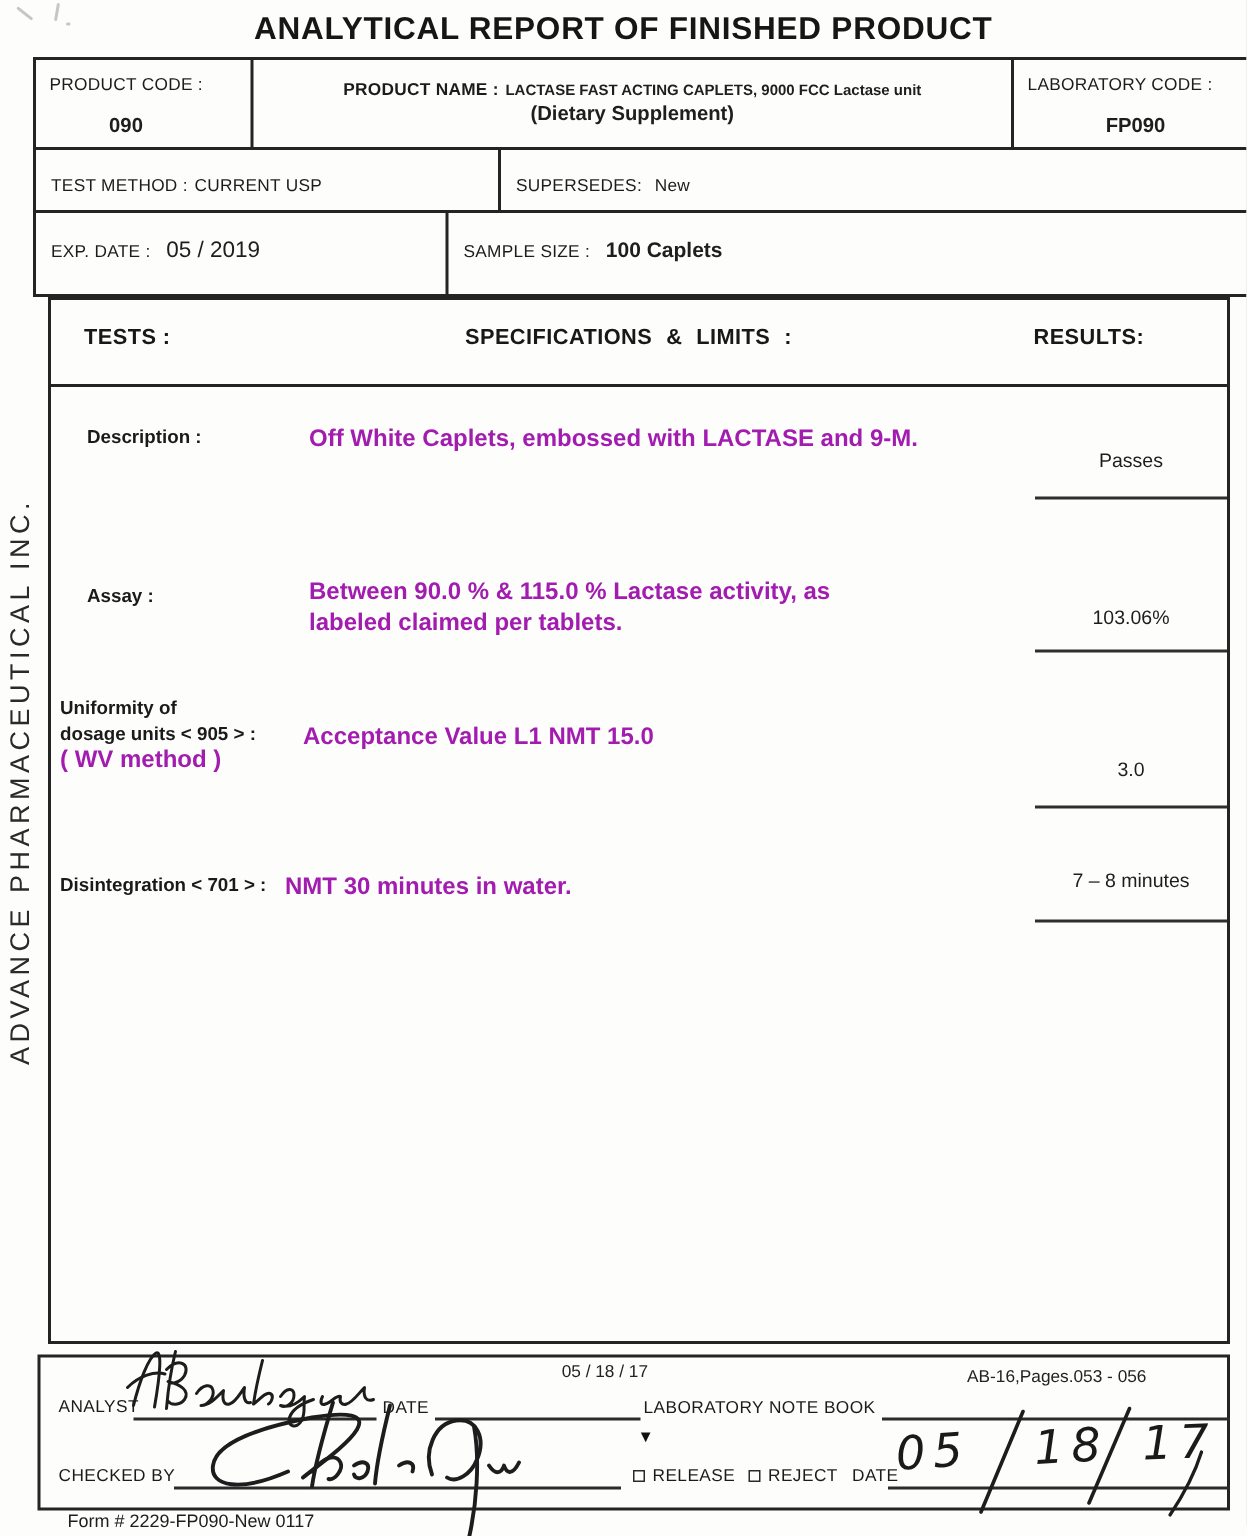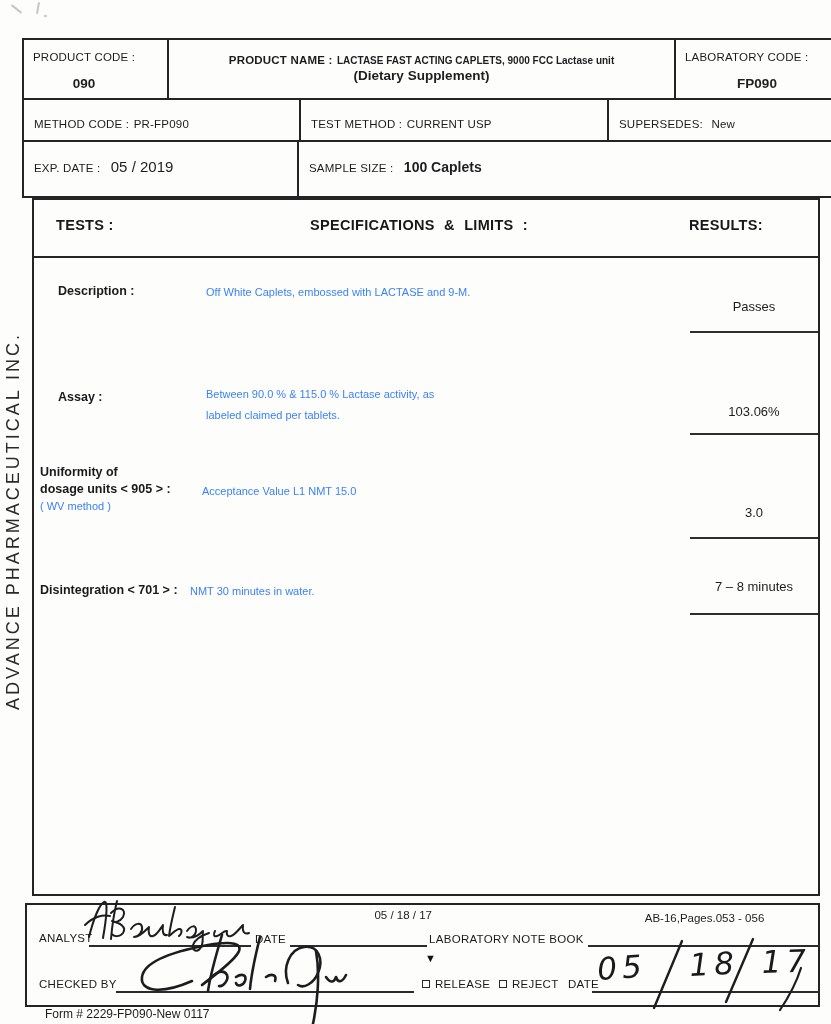--- a/index.html
+++ b/index.html
@@ -20,21 +20,21 @@
   .trow + .trow{border-top:2px solid #242424;}
   .tcell{position:relative;box-sizing:border-box;flex:0 0 auto;}
   .tcell + .tcell{border-left:2px solid #242424;}
   .lbl{font-size:11.5px;letter-spacing:.2px;color:#1c1c1c;}
   .val-lg{font-size:14px;}
   
   .main-box{left:32px;top:198px;width:788px;height:698px;border:2px solid #242424;box-sizing:border-box;}
   .col-head{font-size:14.5px;font-weight:bold;letter-spacing:.3px;color:#181818;}
   .head-rule{left:0;right:0;top:56px;border-top:2px solid #242424;}
   .test-name{font-size:12.5px;font-weight:bold;color:#1a1a1a;line-height:17px;}
-  .spec-text{font-size:11px;color:#3b82f6;line-height:21px;}
+  .spec-text{font-size:16px;color:#a21caf;line-height:21px;font-weight:bold;}
   .result-cell{width:128px;text-align:center;font-size:13px;color:#1d1d1d;}
   .rule{border-top:2px solid #2e2e2e;height:0;}
   
   .company-vert{
     left:3px;top:330px;height:382px;width:30px;
     writing-mode:vertical-rl;transform:rotate(180deg);
     font-size:18px;letter-spacing:3px;color:#2a2a2a;white-space:nowrap;
     text-align:center;
   }
   
@@ -51,20 +51,21 @@
 </style>
 </head>
 <body>
 
 <div class="page">
 
   <div class="abs pencil" style="left:10px;top:8px;width:13px;height:2px;transform:rotate(38deg);"></div>
   <div class="abs pencil" style="left:37px;top:2px;width:2px;height:12px;transform:rotate(10deg);"></div>
   <div class="abs pencil" style="left:44px;top:15px;width:3px;height:2px;"></div>
 
+  <div class="abs title">ANALYTICAL REPORT OF FINISHED PRODUCT</div>
 
   <div class="abs company-vert">ADVANCE PHARMACEUTICAL INC.</div>
 
   <div class="abs info-table">
     <div class="trow" style="height:58px;">
       <div class="tcell" style="width:143px;">
         <div class="abs lbl" style="left:9px;top:11px;">PRODUCT CODE :</div>
         <div class="abs b" style="left:0;width:120px;top:36px;text-align:center;font-size:13.5px;">090</div>
       </div>
       <div class="tcell" style="width:507px;">
@@ -73,26 +74,20 @@
           <span class="b" style="font-size:10px;">LACTASE FAST ACTING CAPLETS, 9000 FCC Lactase unit</span>
         </div>
         <div class="abs b" style="left:0;right:0;top:28px;text-align:center;font-size:13.5px;">(Dietary Supplement)</div>
       </div>
       <div class="tcell" style="flex:1;">
         <div class="abs lbl" style="left:9px;top:11px;">LABORATORY CODE :</div>
         <div class="abs b" style="left:0;right:0;top:36px;text-align:center;font-size:13.5px;">FP090</div>
       </div>
     </div>
     <div class="trow" style="height:42px;">
-      <div class="tcell" style="width:275px;">
-        <div class="abs" style="left:10px;top:14px;">
-          <span class="lbl">METHOD CODE :</span>
-          <span class="lbl">PR-FP090</span>
-        </div>
-      </div>
       <div class="tcell" style="width:308px;">
         <div class="abs" style="left:10px;top:14px;">
           <span class="lbl">TEST METHOD :</span>
           <span class="lbl">CURRENT USP</span>
         </div>
       </div>
       <div class="tcell" style="flex:1;">
         <div class="abs" style="left:10px;top:14px;">
           <span class="lbl">SUPERSEDES:</span>
           <span class="lbl" style="margin-left:4px;">New</span>

